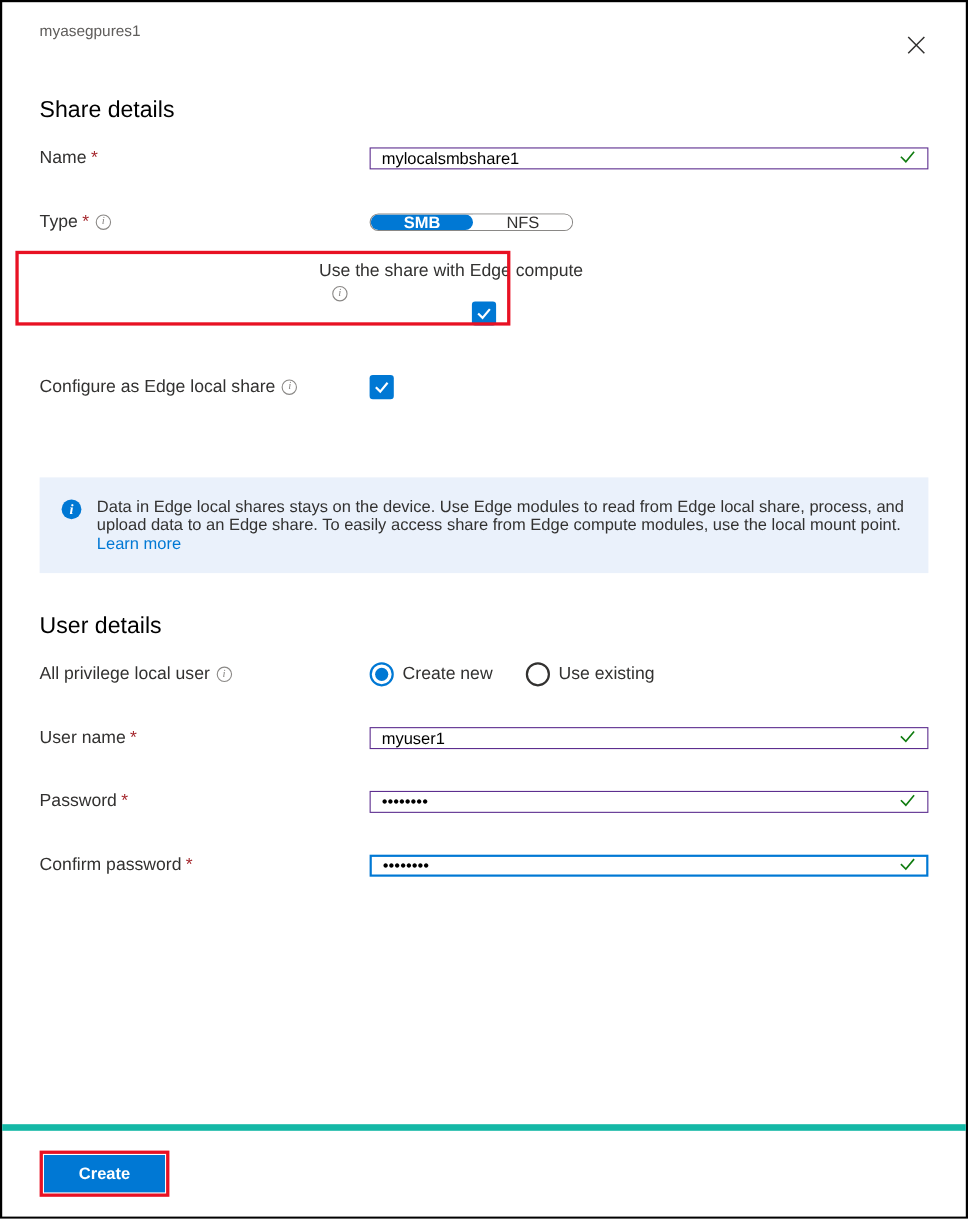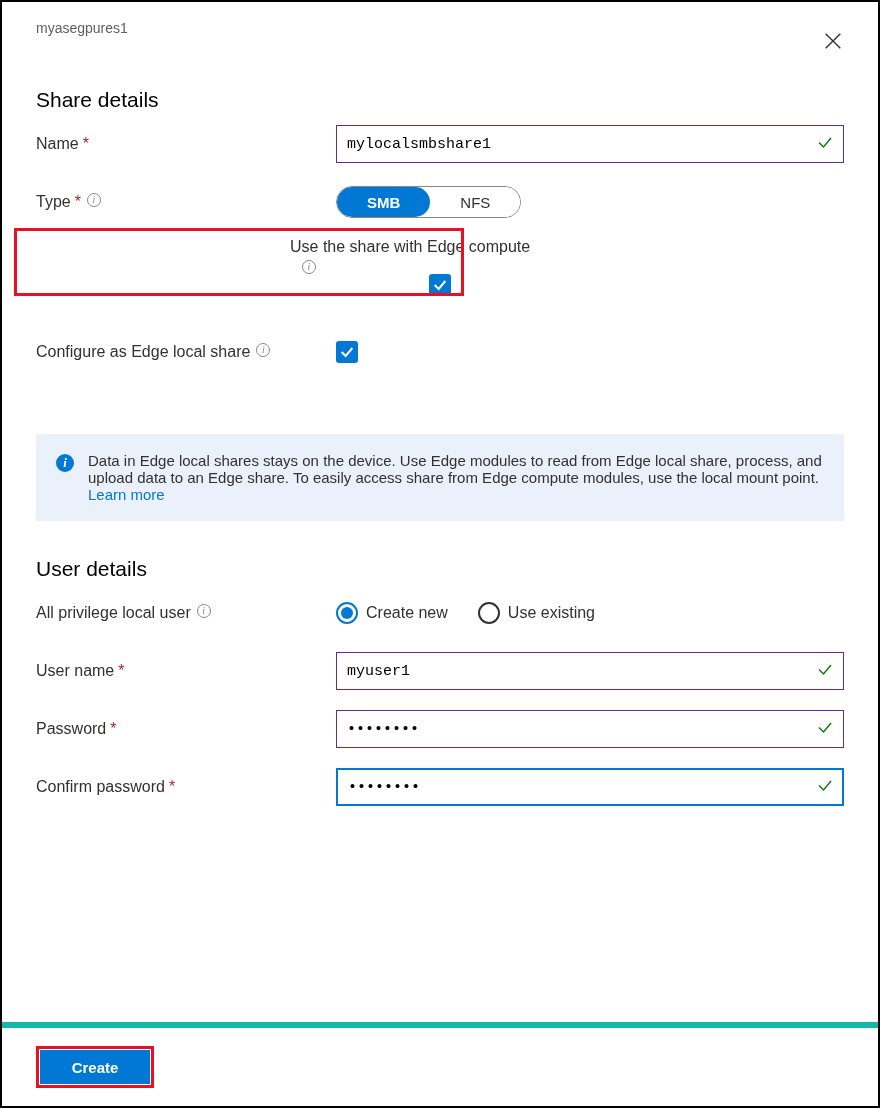--- a/index.html
+++ b/index.html
@@ -54,20 +54,21 @@
   .row {
     display: flex;
     align-items: center;
     min-height: 44px;
     margin-bottom: 14px;
   }
   .label-col {
     width: 300px;
     flex: none;
     display: flex;
+    align-items: center;
     font-size: 16px;
     color: #323130;
   }
   .label-col.stacked {
     flex-direction: column;
     align-items: flex-start;
   }
   .req { color: #a4262c; margin-left: 4px; }
   .info-icon {
     width: 14px; height: 14px;
@@ -84,44 +85,43 @@
     line-height: 1;
   }
   .ctrl-col { flex: 1; }
 
   .text-input-wrap {
     position: relative;
     width: 100%;
   }
   .text-input {
     width: 100%;
-    height: 38px;
+    height: 20px;
     border: 1px solid #5d2e8f;
     padding: 4px 34px 4px 10px;
     font-size: 15px;
     outline: none;
-    font-family: Liberation Mono, monospace;
   }
   .text-input.focused {
     border: 2px solid #0078d4;
   }
   .valid-check {
     position: absolute;
     right: 10px;
     top: 50%;
     transform: translateY(-50%);
   }
   .valid-check svg { width: 18px; height: 18px; }
 
   .pill-group {
     display: inline-flex;
     border: 1px solid #8a8886;
     border-radius: 18px;
     overflow: hidden;
-    height: 32px;
+    height: 16px;
   }
   .pill {
     padding: 0 30px;
     font-size: 15px;
     display: flex;
     align-items: center;
     cursor: pointer;
     background: #fff;
     color: #323130;
   }

